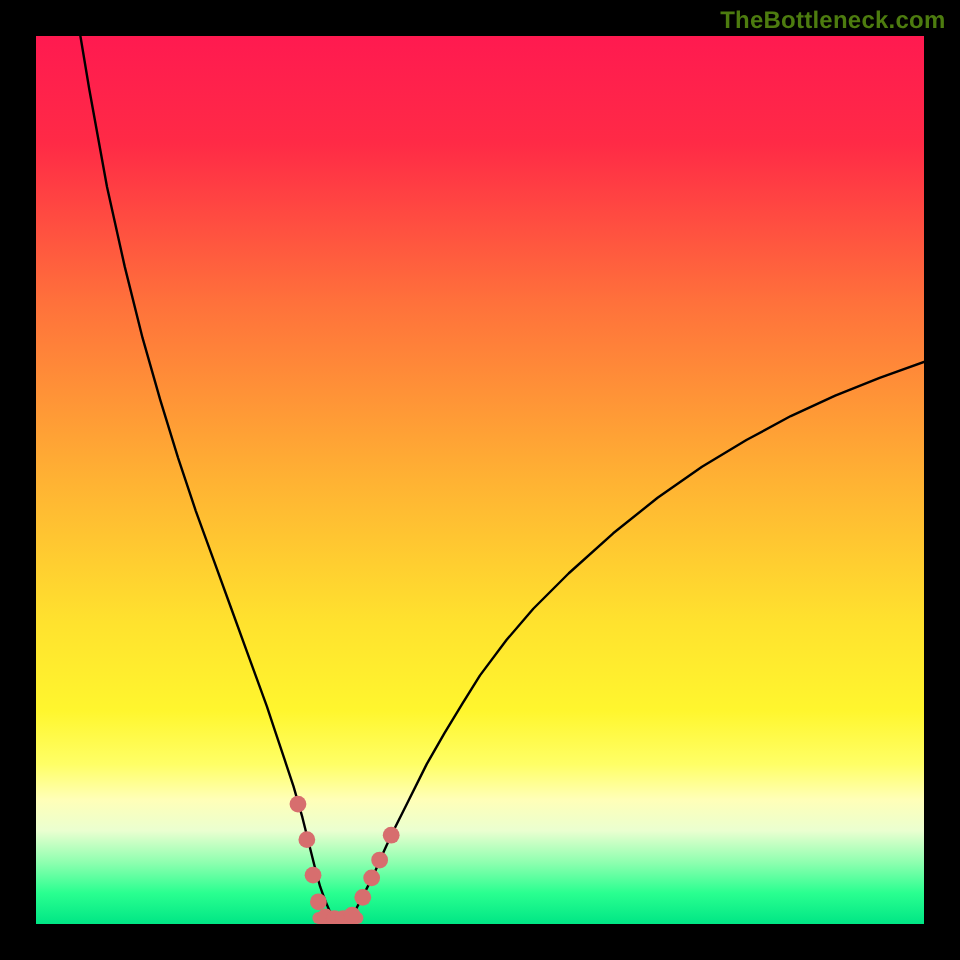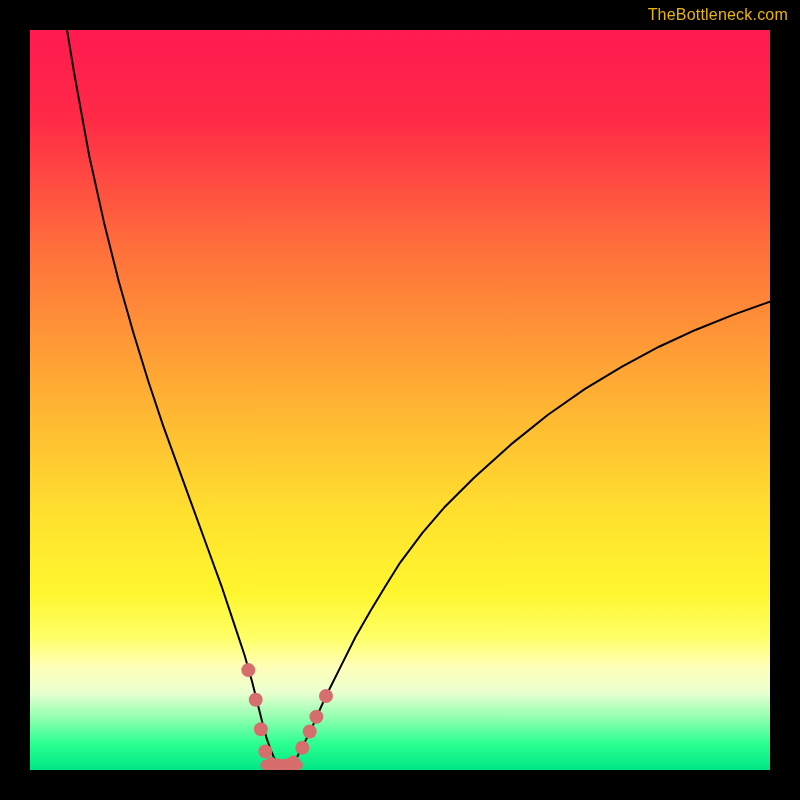--- a/index.html
+++ b/index.html
@@ -29,23 +29,23 @@
   .gradient {
     position: absolute;
     top: 0; left: 0;
     width: 100%;
     height: 100%;
   }
   .watermark {
     position: absolute;
     top: 6px;
     right: 12px;
-    font-size: 16px;
-    font-weight: 400;
-    color: #eab308;
+    font-size: 20px;
+    font-weight: 700;
+    color: #4d7c0f;
     letter-spacing: 0.2px;
   }
   svg.curve {
     position: absolute;
     top: 0; left: 0;
     width: 100%;
     height: 100%;
   }
 </style>
 </head>

